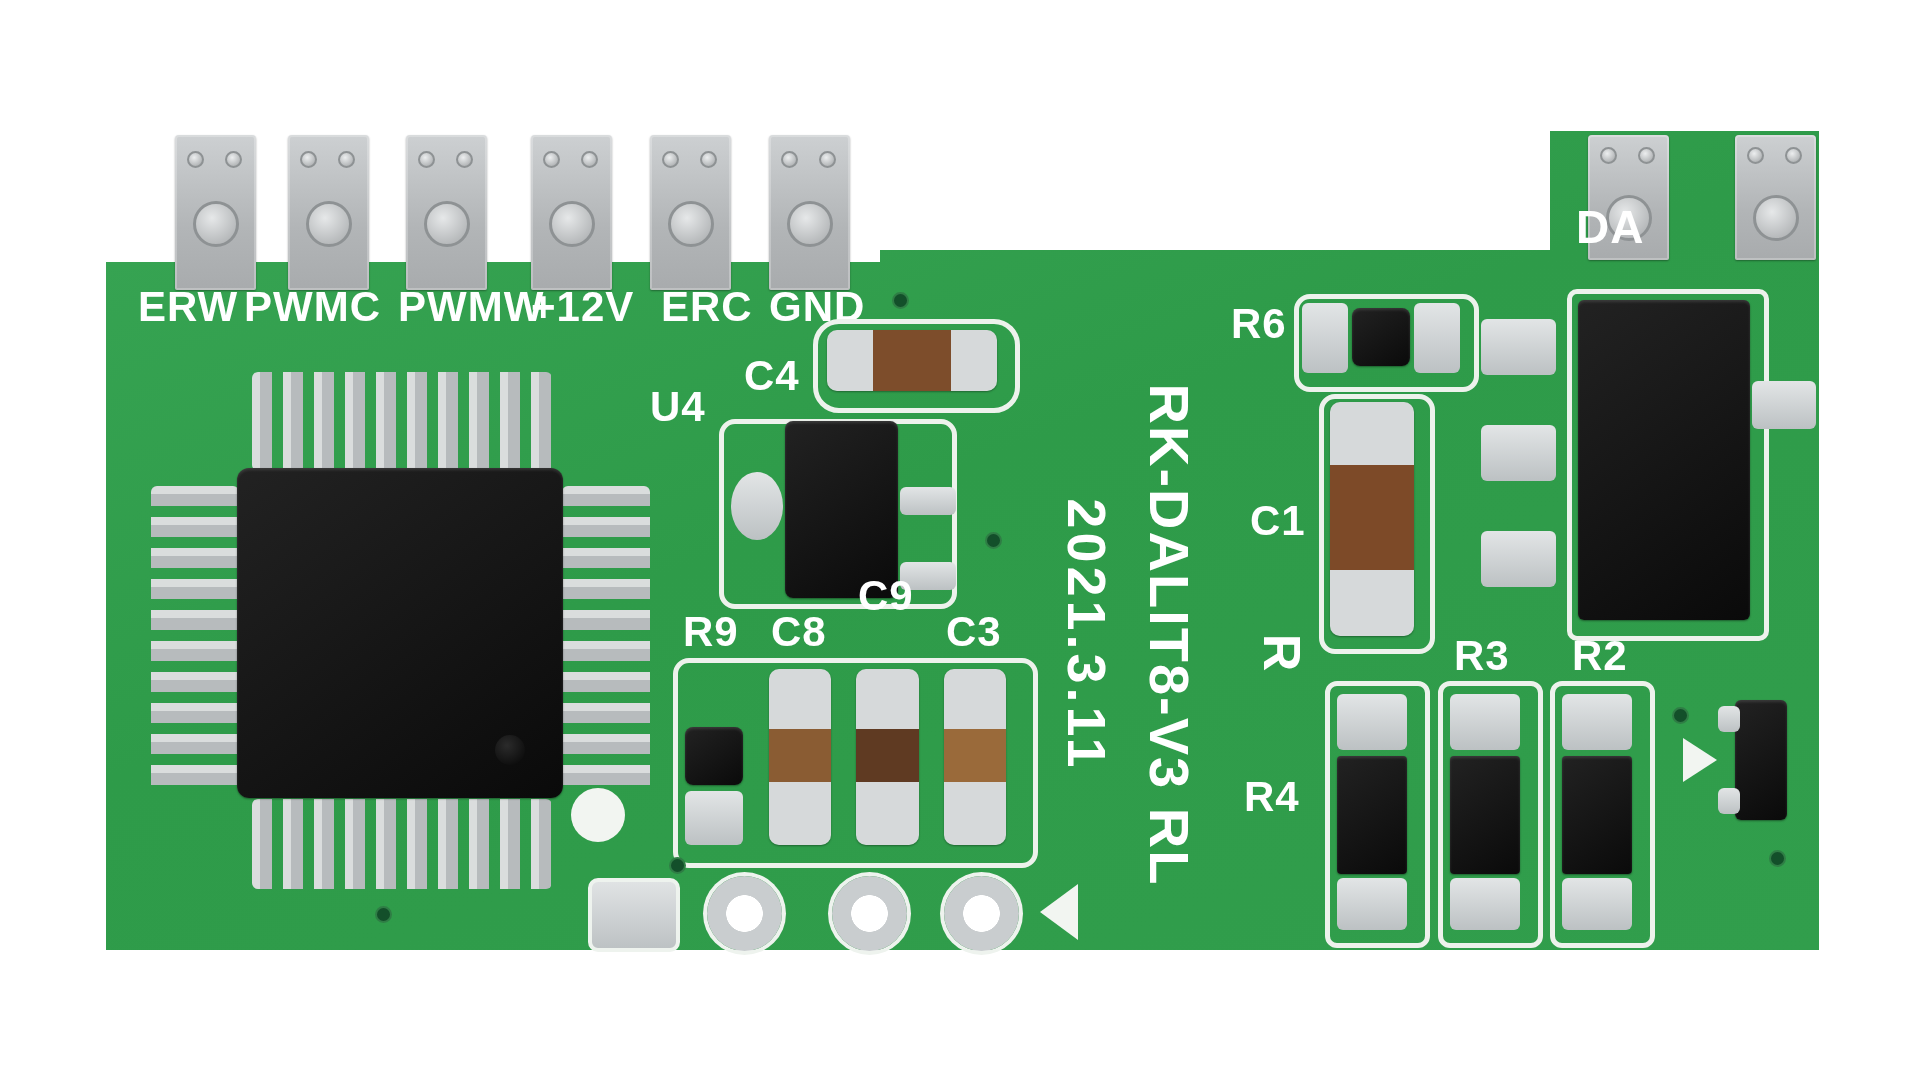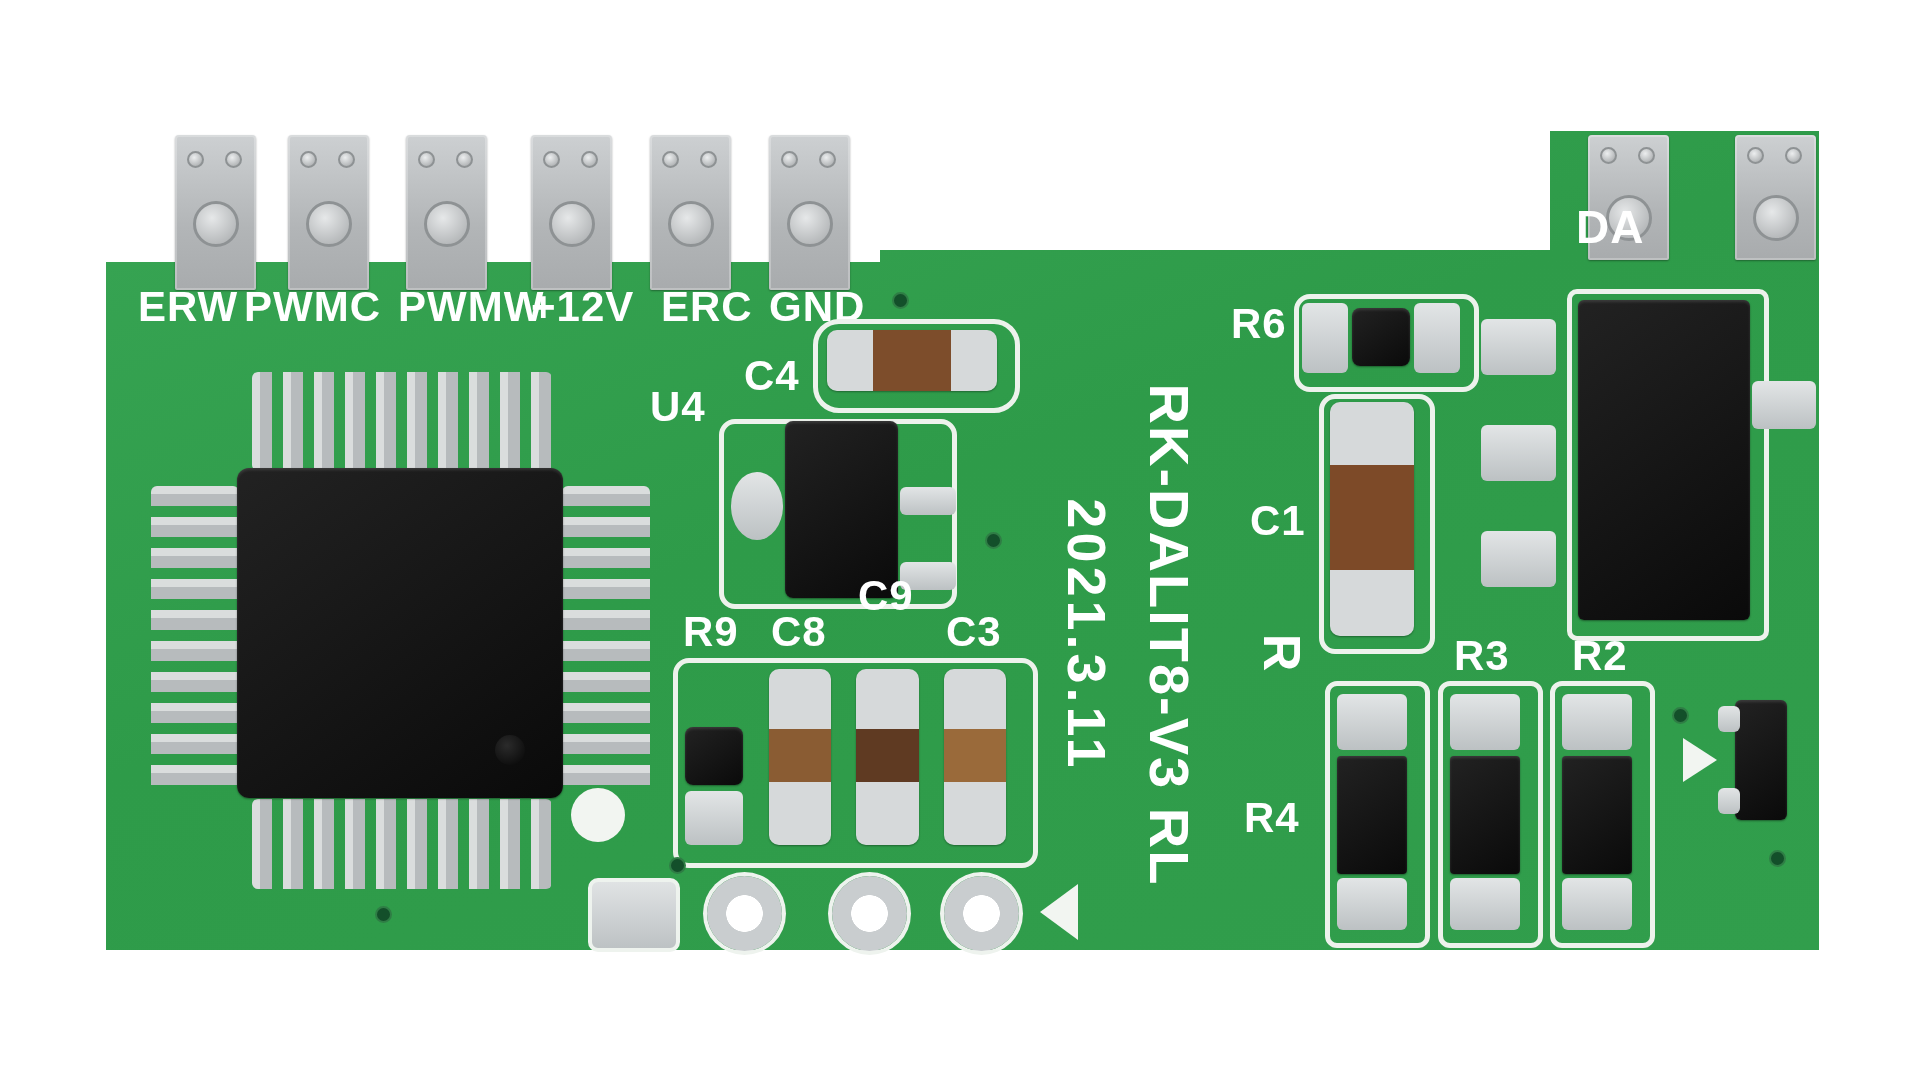--- a/index.html
+++ b/index.html
@@ -145,21 +145,21 @@
   <div class="abs blackbody" style="left:1578px;top:300px;width:172px;height:320px;border-radius:6px;"></div>
   <div class="abs padq" style="left:1752px;top:381px;width:64px;height:48px;"></div>
 
   <span class="abs lbl" style="left:1250px;top:497px;">C1</span>
   <div class="abs outline" style="left:1319px;top:394px;width:106px;height:250px;"></div>
   <div class="abs cap-v" style="left:1330px;top:402px;width:84px;height:234px;background:linear-gradient(to bottom,#d6d9da 0 27%,#7d4a28 27% 72%,#d6d9da 72% 100%);"></div>
   <div class="abs lbl rot" style="left:1252px;top:623px;width:60px;height:60px;font-size:52px;">R</div>
 
   <span class="abs lbl" style="left:1454px;top:632px;">R3</span>
   <span class="abs lbl" style="left:1572px;top:632px;">R2</span>
-  <span class="abs lbl" style="left:1244px;top:794px;">R4</span>
+  <span class="abs lbl" style="left:1244px;top:773px;">R4</span>
 
   <div class="abs outline" style="left:1325px;top:681px;width:95px;height:257px;border-radius:12px;"></div>
   <div class="abs padq" style="left:1337px;top:694px;width:70px;height:56px;"></div>
   <div class="abs blackbody" style="left:1337px;top:756px;width:70px;height:118px;border-radius:4px;"></div>
   <div class="abs padq" style="left:1337px;top:878px;width:70px;height:52px;"></div>
 
   <div class="abs outline" style="left:1438px;top:681px;width:95px;height:257px;border-radius:12px;"></div>
   <div class="abs padq" style="left:1450px;top:694px;width:70px;height:56px;"></div>
   <div class="abs blackbody" style="left:1450px;top:756px;width:70px;height:118px;border-radius:4px;"></div>
   <div class="abs padq" style="left:1450px;top:878px;width:70px;height:52px;"></div>

